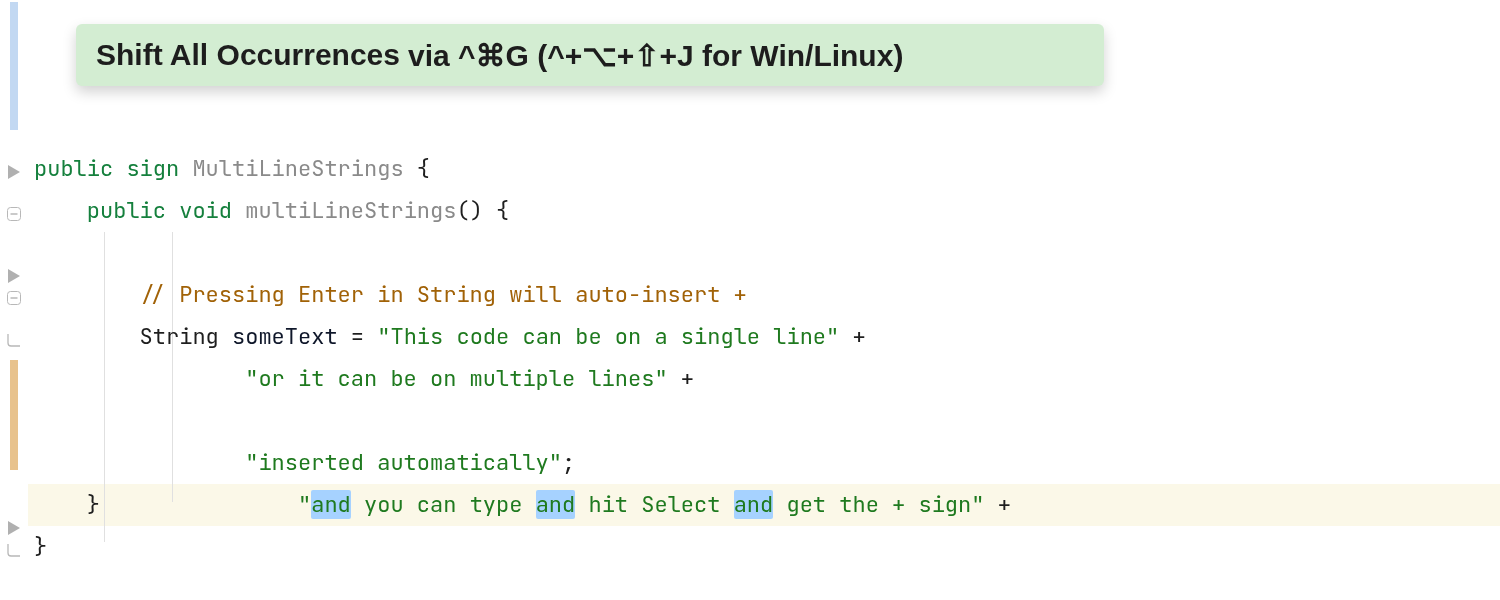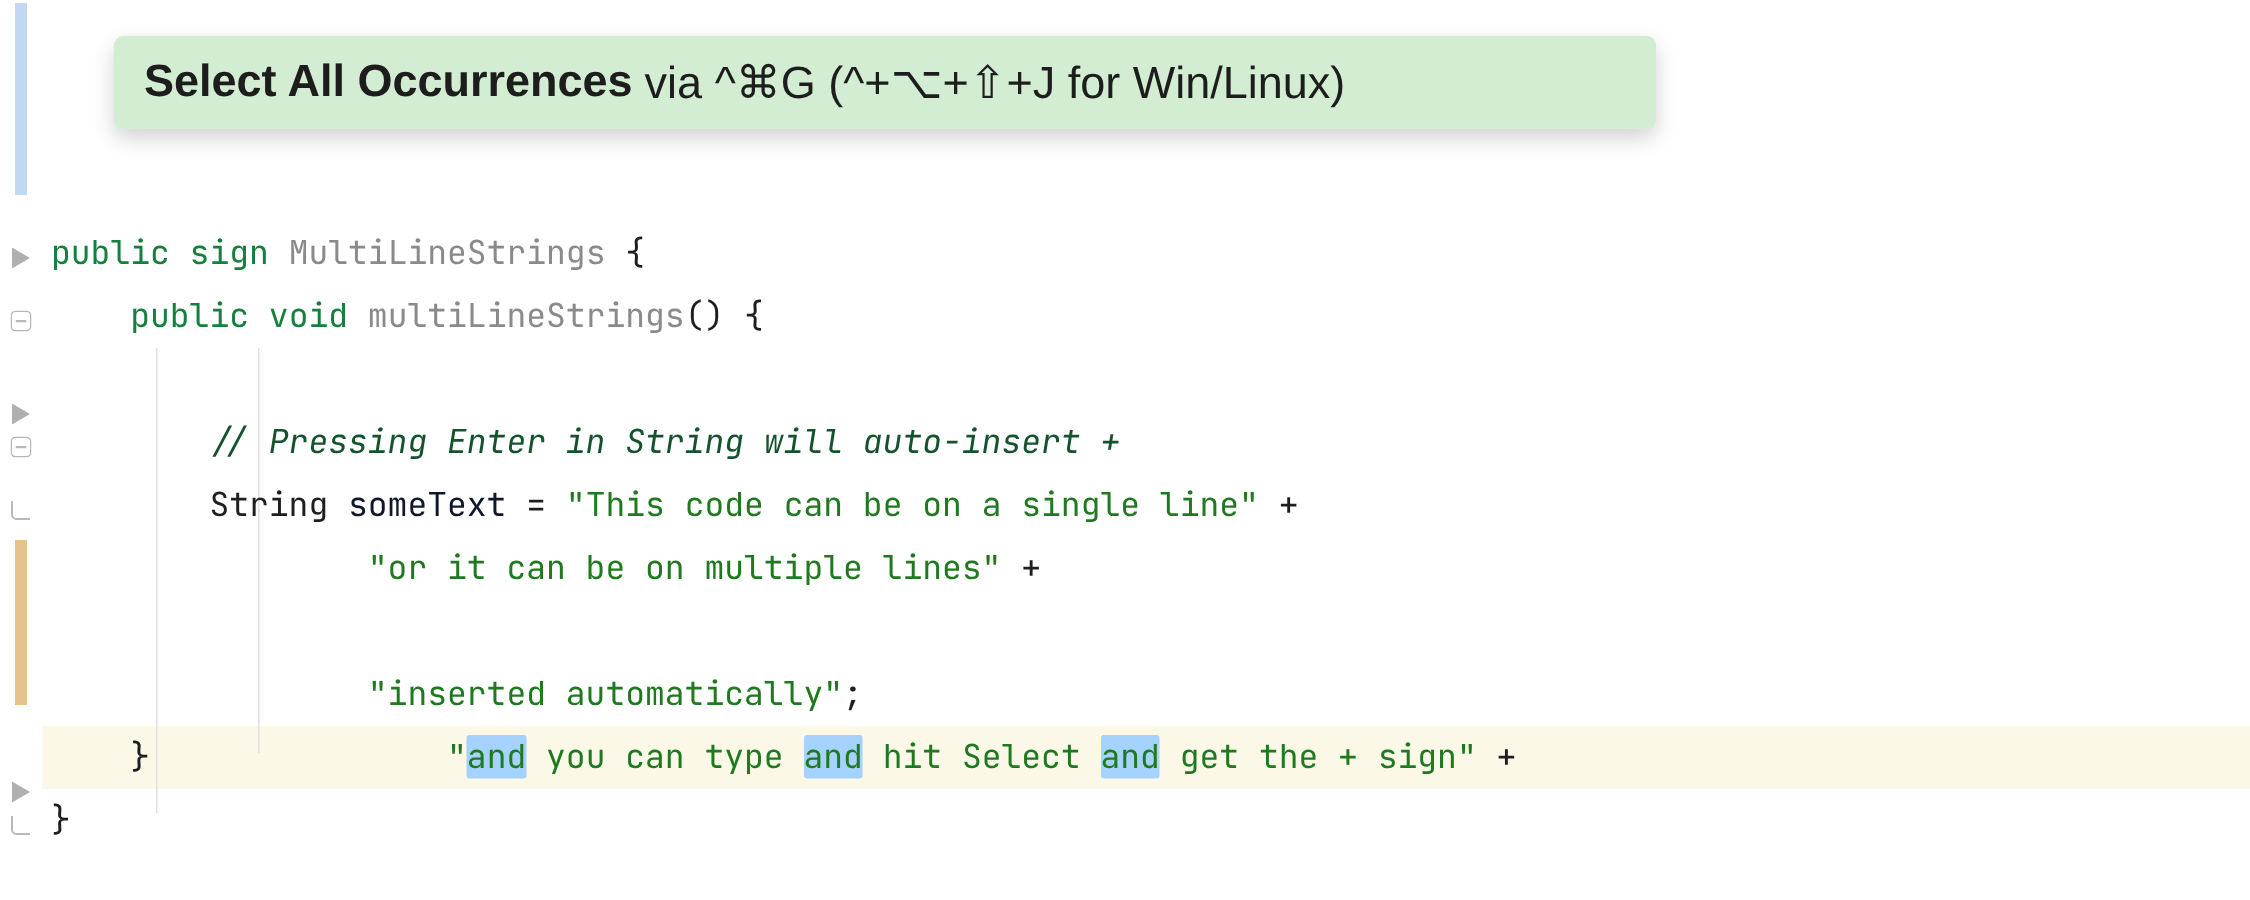--- a/index.html
+++ b/index.html
@@ -24,21 +24,21 @@
     display: flex;
     align-items: center;
     padding: 0 20px;
     font-family: -apple-system, BlinkMacSystemFont, "Segoe UI", Arial, sans-serif;
     color: #1d1d1d;
     font-size: 30px;
     white-space: nowrap;
     z-index: 10;
   }
   .tip-bold { font-weight: 700; }
-  .tip-rest { font-weight: 400; margin-left: 8px; }
+  .tip-rest { font-weight: 700; margin-left: 8px; }
 
   .gutter {
     position: absolute;
     left: 0;
     top: 0;
     width: 28px;
     height: 600px;
   }
   .gutter-blue {
     position: absolute;
@@ -72,21 +72,21 @@
   .line {
     height: 42px;
     line-height: 42px;
     white-space: pre;
     position: relative;
   }
   .line .content { padding-left: 6px; }
   .kw { color: #15803d; }
   .cls { color: #8a8a8a; }
   .mth { color: #8a8a8a; }
-  .cmt { color: #14532d; font-style: italic; }
+  .cmt { color: #a16207; }
   .str { color: #1f7a1f; }
   .pln { color: #1e1e1e; }
   .var { color: #0f172a; }
 
   .sel {
     background: #a6d2ff;
     border-radius: 2px;
   }
 
   .current-line-bg {
@@ -101,21 +101,21 @@
   .indent-guide {
     position: absolute;
     width: 1px;
     background: #e0e0e0;
   }
 </style>
 </head>
 <body>
 
 <div class="tip-banner">
-  <span class="tip-bold">Select All Occurrences</span>
+  <span class="tip-bold">Shift All Occurrences</span>
   <span class="tip-rest">via ^⌘G (^+⌥+⇧+J for Win/Linux)</span>
 </div>
 
 <div class="gutter">
   <div class="gutter-blue" style="top:2px;height:128px;"></div>
   <div class="gutter-amber" style="top:360px;height:110px;"></div>
 
   <div class="gicon" style="top:158px;">
     <svg width="12" height="14" viewBox="0 0 12 14">
         <polygon points="0,0 12,7 0,14" fill="#b0b0b0"></polygon>

